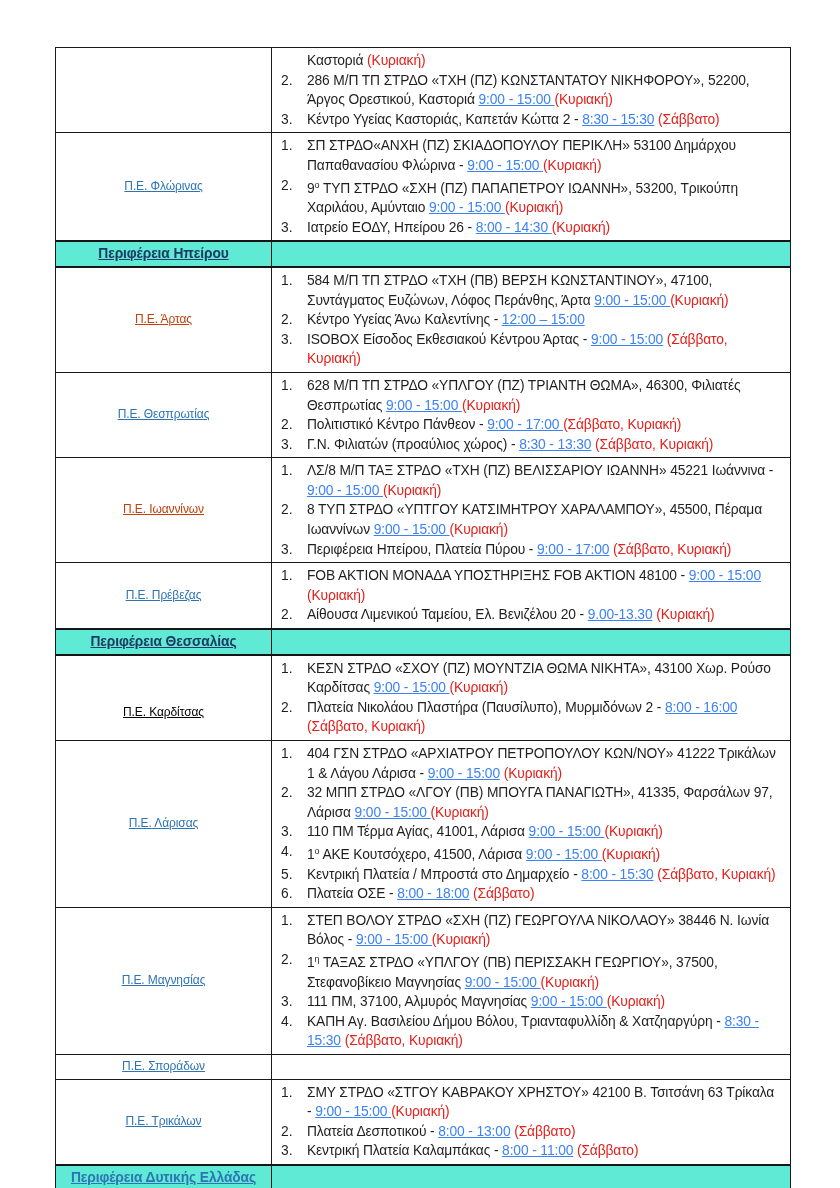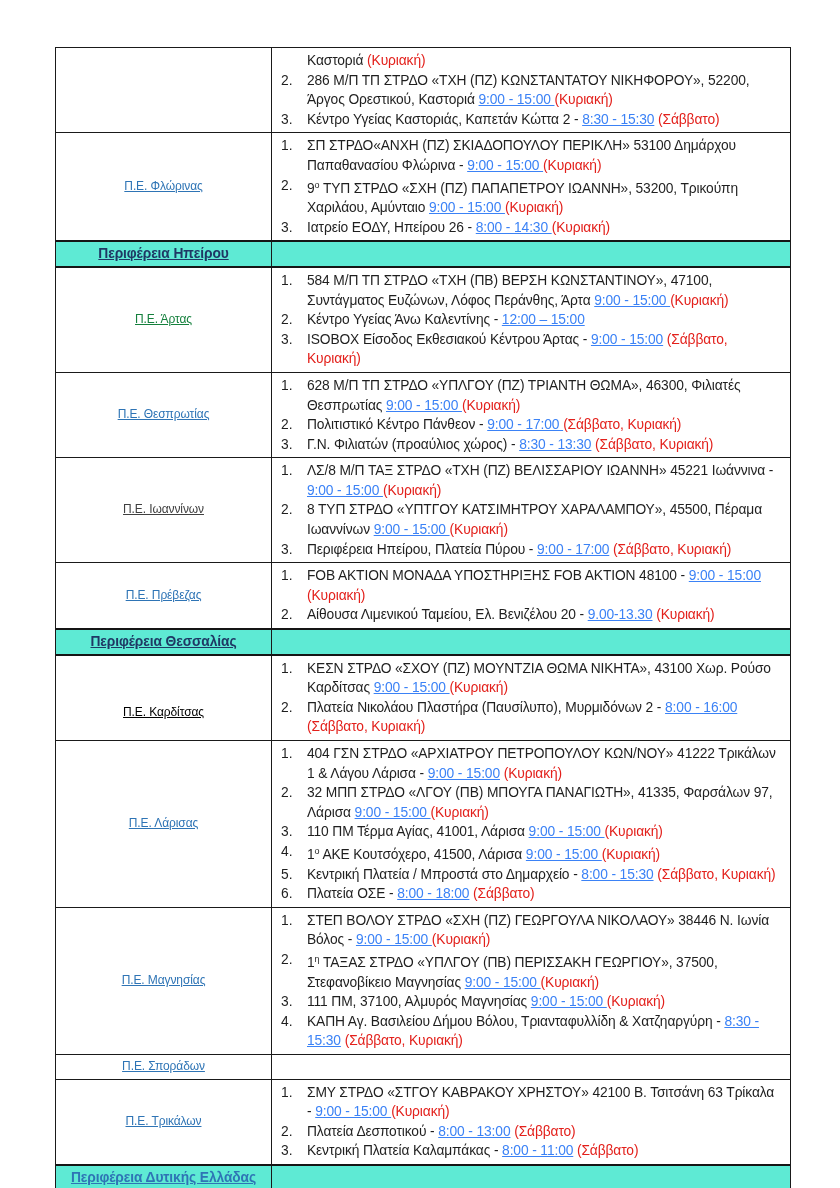--- a/index.html
+++ b/index.html
@@ -92,21 +92,21 @@
         </div>
       </div>
       <div class="row section">
         <div class="cell-left">
           <span class="section-label" style="color: rgb(31, 56, 100);">Περιφέρεια Ηπείρου</span>
         </div>
         <div class="cell-right"></div>
       </div>
       <div class="row entry">
         <div class="cell-left">
-          <span class="region-link" style="color: #15803d;">Π.Ε. Άρτας</span>
+          <span class="region-link" style="color: #c2410c;">Π.Ε. Άρτας</span>
         </div>
         <div class="cell-right">
           <div class="item">
             <div class="num">1.</div>
             <div class="txt"><span class="seg-p">584 Μ/Π ΤΠ ΣΤΡΔΟ «ΤΧΗ (ΠΒ) ΒΕΡΣΗ ΚΩΝΣΤΑΝΤΙΝΟΥ», 47100, Συντάγματος Ευζώνων, Λόφος Περάνθης, Άρτα </span><span class="seg-u">9:00 - 15:00 </span><span class="seg-r">(Κυριακή)</span></div>
           </div>
           <div class="item">
             <div class="num">2.</div>
             <div class="txt"><span class="seg-p">Κέντρο Υγείας Άνω Καλεντίνης - </span><span class="seg-u">12:00 – 15:00</span></div>
           </div>
@@ -130,21 +130,21 @@
             <div class="txt"><span class="seg-p">Πολιτιστικό Κέντρο Πάνθεον - </span><span class="seg-u">9:00 - 17:00 </span><span class="seg-r">(Σάββατο, Κυριακή)</span></div>
           </div>
           <div class="item">
             <div class="num">3.</div>
             <div class="txt"><span class="seg-p">Γ.Ν. Φιλιατών (προαύλιος χώρος) - </span><span class="seg-u">8:30 - 13:30</span><span class="seg-p"> </span><span class="seg-r">(Σάββατο, Κυριακή)</span></div>
           </div>
         </div>
       </div>
       <div class="row entry">
         <div class="cell-left">
-          <span class="region-link" style="color: #404040;">Π.Ε. Ιωαννίνων</span>
+          <span class="region-link" style="color: #c2410c;">Π.Ε. Ιωαννίνων</span>
         </div>
         <div class="cell-right">
           <div class="item">
             <div class="num">1.</div>
             <div class="txt"><span class="seg-p">ΛΣ/8 Μ/Π ΤΑΞ ΣΤΡΔΟ «ΤΧΗ (ΠΖ) ΒΕΛΙΣΣΑΡΙΟΥ ΙΩΑΝΝΗ» 45221 Ιωάννινα - </span><span class="seg-u">9:00 - 15:00 </span><span class="seg-r">(Κυριακή)</span></div>
           </div>
           <div class="item">
             <div class="num">2.</div>
             <div class="txt"><span class="seg-p">8 ΤΥΠ ΣΤΡΔΟ «ΥΠΤΓΟΥ ΚΑΤΣΙΜΗΤΡΟΥ ΧΑΡΑΛΑΜΠΟΥ», 45500, Πέραμα Ιωαννίνων </span><span class="seg-u">9:00 - 15:00 </span><span class="seg-r">(Κυριακή)</span></div>
           </div>

